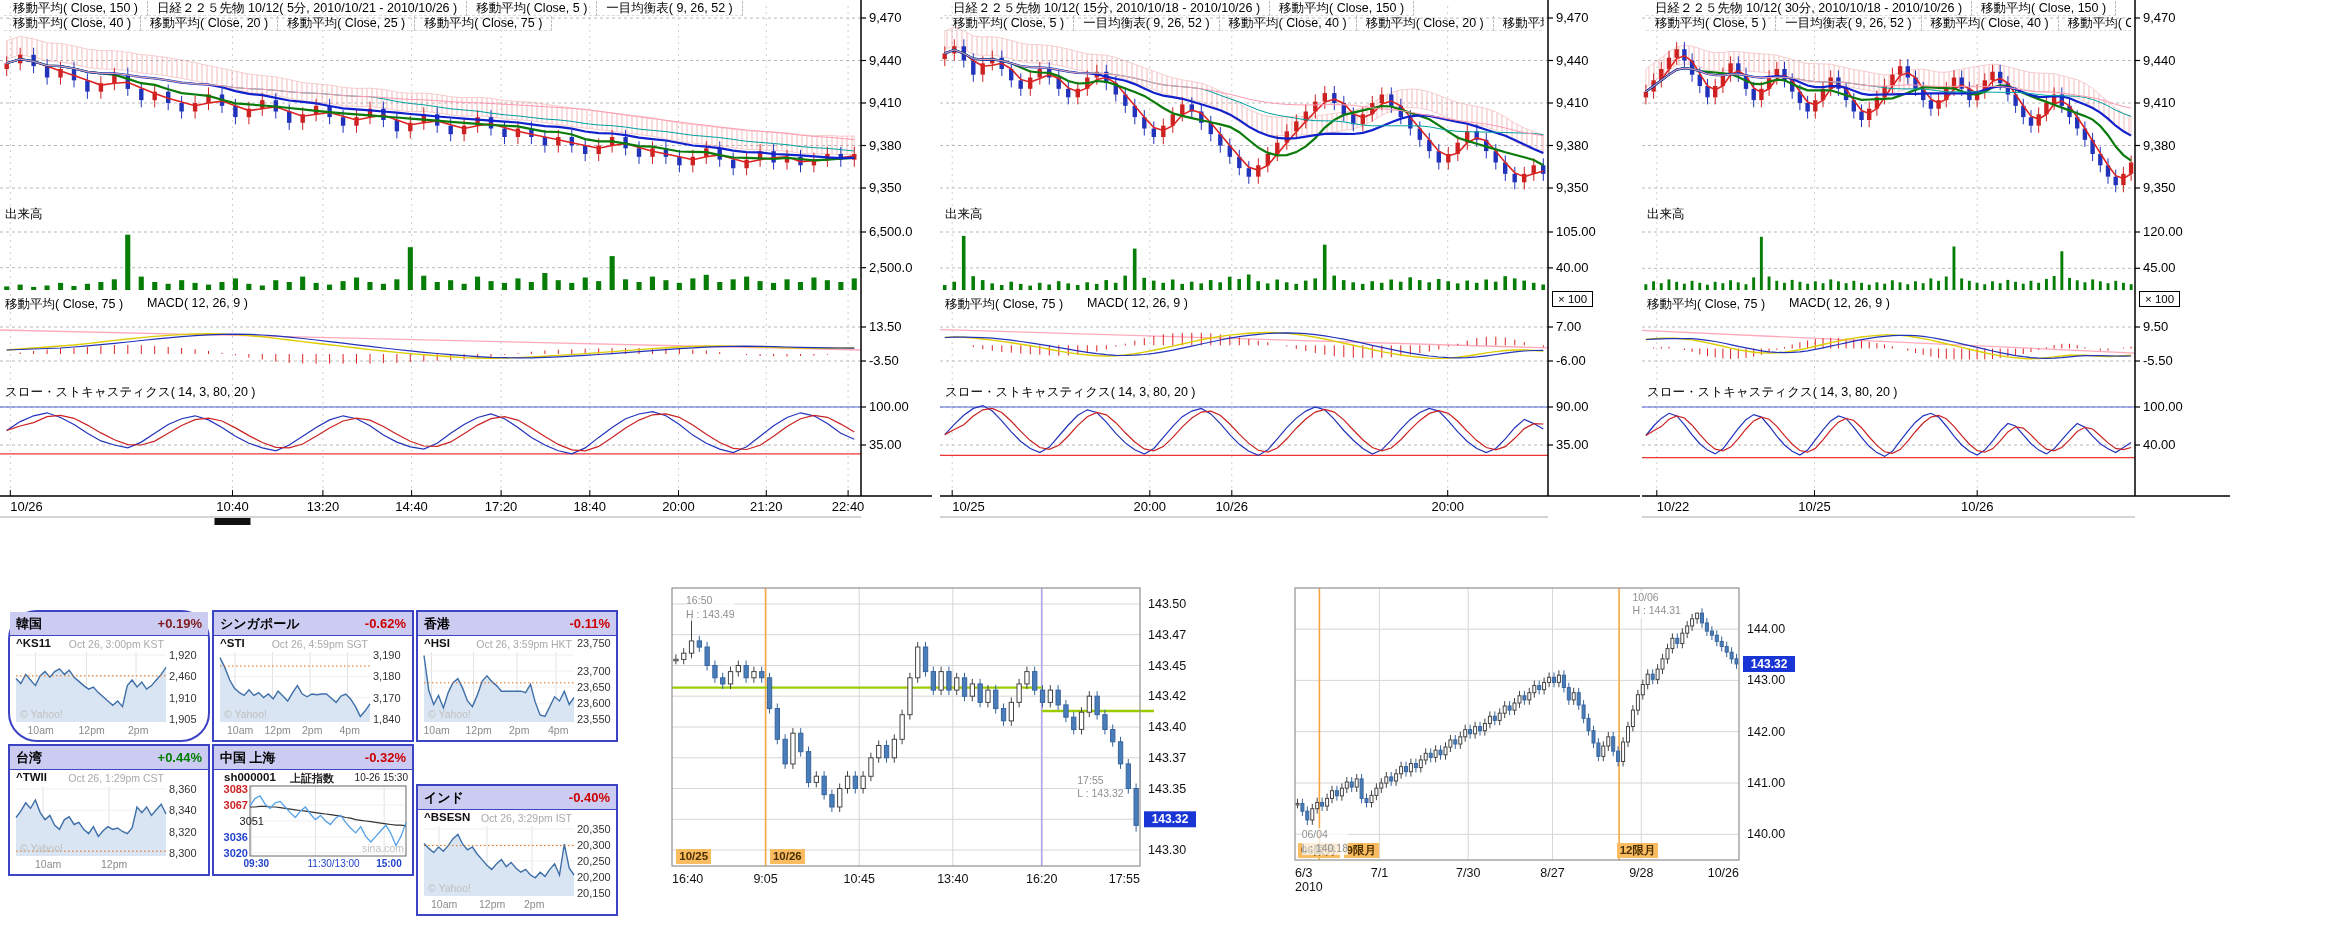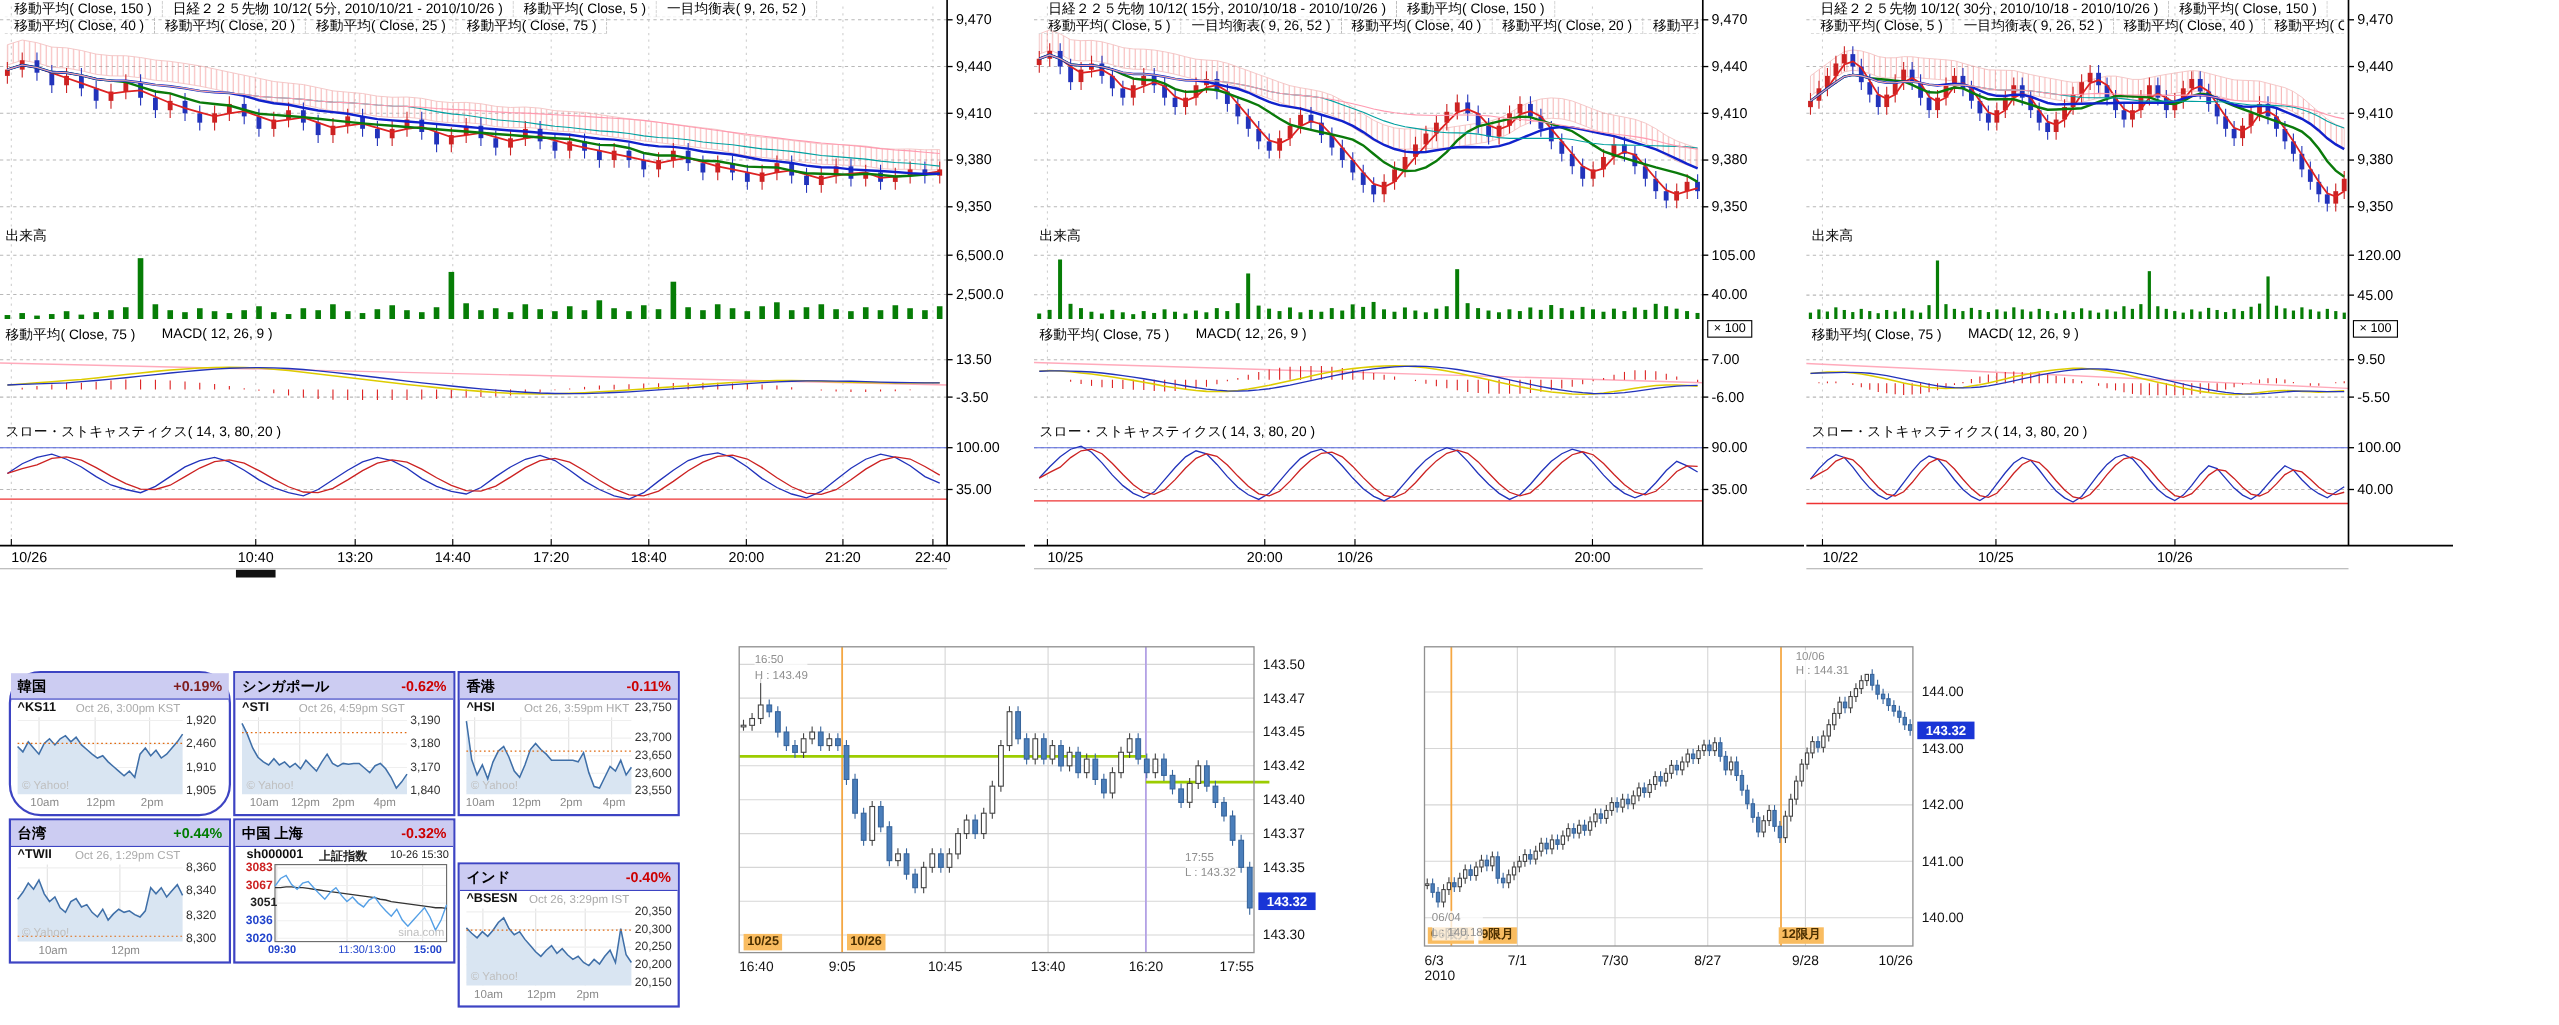--- a/index.html
+++ b/index.html
@@ -1221,21 +1221,21 @@
             <line x1="36" y1="83.0" x2="192" y2="83.0" stroke="#efefef" stroke-width="1"></line>
             <rect x="36" y="16" width="156" height="70" fill="none" stroke="#666" stroke-width="1"></rect>
             <polyline points="36.0,37.0 41.0,37.0 46.1,36.3 51.1,36.3 56.1,37.0 61.2,37.0 66.2,37.7 71.2,38.4 76.3,39.1 81.3,39.8 86.3,40.5 91.4,41.2 96.4,41.9 101.4,42.6 106.5,43.3 111.5,44.0 116.5,44.7 121.5,45.4 126.6,46.1 131.6,47.5 136.6,48.2 141.7,49.6 146.7,50.3 151.7,51.0 156.8,51.7 161.8,52.4 166.8,53.1 171.9,53.8 176.9,54.5 181.9,55.2 187.0,55.2 192.0,55.9" fill="none" stroke="#333333" stroke-width="1.2"></polyline>
             <polyline points="36.0,35.6 41.0,28.6 46.1,25.8 51.1,34.2 56.1,38.4 61.2,32.8 66.2,31.4 71.2,37.0 76.3,42.6 81.3,47.5 86.3,41.2 91.4,37.0 96.4,44.0 101.4,49.6 106.5,45.4 111.5,51.0 116.5,54.5 121.5,48.2 126.6,45.4 131.6,52.4 136.6,58.0 141.7,62.9 146.7,56.6 151.7,66.4 156.8,72.0 161.8,66.4 166.8,60.8 171.9,55.2 176.9,63.6 181.9,75.5 187.0,66.4 192.0,52.4" fill="none" stroke="#55a0e6" stroke-width="1.3"></polyline>
           </svg>
           <div class="sym" style="left: 10px;">sh000001</div>
           <div style="position: absolute; left: 76px; top: 1px; font-size: 11px; color: rgb(34, 34, 34); font-weight: bold;">上証指数</div>
           <div style="position: absolute; right: 4px; top: 2px; font-size: 10px; color: rgb(34, 34, 34);">10-26 15:30</div>
           <div class="ylab" style="top: 13px; left: 4px; width: 30px; text-align: right; font-weight: bold; color: rgb(204, 34, 34);">3083</div>
           <div class="ylab" style="top: 29px; left: 4px; width: 30px; text-align: right; font-weight: bold; color: rgb(204, 34, 34);">3067</div>
-          <div class="ylab" style="top: 45px; left: 8px; width: 30px; text-align: right; font-weight: bold; color: rgb(34, 34, 34);">3051</div>
+          <div class="ylab" style="top: 45px; left: 20px; width: 30px; text-align: right; font-weight: normal; color: rgb(34, 34, 34);">3051</div>
           <div class="ylab" style="top: 61px; left: 4px; width: 30px; text-align: right; font-weight: bold; color: rgb(34, 68, 204);">3036</div>
           <div class="ylab" style="top: 77px; left: 4px; width: 30px; text-align: right; font-weight: bold; color: rgb(34, 68, 204);">3020</div>
           <div class="xlab" style="left: 29.56px; color: rgb(34, 68, 204); font-weight: bold; font-size: 10px;">09:30</div>
           <div class="xlab" style="left: 93.52px; color: rgb(34, 68, 204); font-weight: normal; font-size: 10px;">11:30/13:00</div>
           <div class="xlab" style="left: 162.16px; color: rgb(34, 68, 204); font-weight: bold; font-size: 10px;">15:00</div>
           <div class="wmark" style="right: 8px; top: 72px;">sina.com</div>
         </div>
       </div>
       <div class="tile" style="left: 408px; top: 134px; margin-top: 40px;">
         <div class="tile-head">

